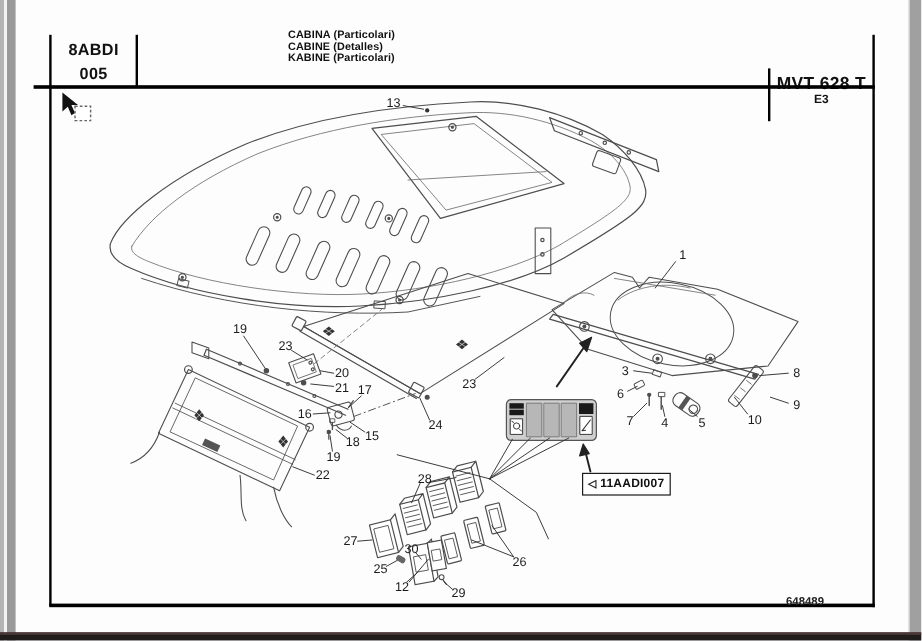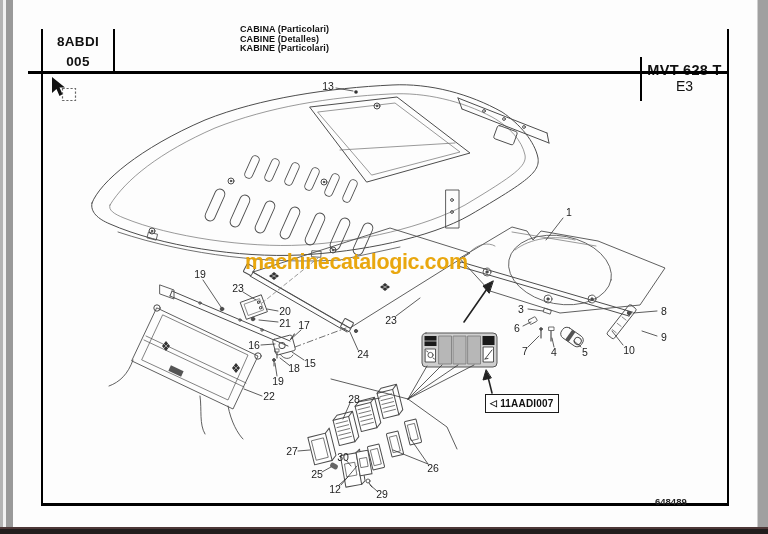--- a/index.html
+++ b/index.html
@@ -14,21 +14,21 @@
   .bottom-bar{left:0;bottom:0;width:768px;height:5px;background:#221d1d;border-top:2px solid #4e3838;}
   
   .page-code-box{left:41px;top:29px;width:74px;height:44px;border-left:2px solid #000;
     border-right:2px solid #000;text-align:center;font-weight:bold;font-size:13.5px;line-height:1.45;
     padding-top:3px;box-sizing:border-box;letter-spacing:.3px;}
   .titles{left:240px;top:25px;width:200px;text-align:left;font-size:9px;font-weight:bold;
     line-height:9.6px;letter-spacing:.1px;}
   .model-box{left:640px;top:29px;width:87px;height:44px;border-left:2px solid #000;
     text-align:center;box-sizing:border-box;padding-top:5px;margin-top:28px;}
   .model-main{font-size:14.5px;font-weight:bold;letter-spacing:.3px;}
-  .model-sub{font-size:14px;font-weight:normal;}
+  .model-sub{font-size:10px;font-weight:bold;}
   .rule-top{left:28px;top:71px;width:701px;height:3px;background:#000;}
   .border-left-line{left:41px;top:73px;width:2px;height:432px;background:#000;}
   .border-right-line{left:727px;top:29px;width:2px;height:477px;background:#000;}
   .border-bottom-line{left:41px;top:503px;width:688px;height:3px;background:#000;}
   .doc-number{left:655px;top:496px;width:73px;text-align:left;font-size:9.5px;font-weight:bold;color:#222;}
   
   .watermark{left:245px;top:250px;font-size:21.5px;font-weight:bold;letter-spacing:-.4px;
     opacity:.95;white-space:nowrap;z-index:5;}
   
   .ref-tag{left:485px;top:394px;height:17px;border:1.5px solid #1a1a1a;background:#fff;
@@ -357,21 +357,20 @@
     <div class="model-sub">E3</div>
   </div>
 
   <div class="abs rule-top"></div>
   <div class="abs border-left-line"></div>
   <div class="abs border-right-line"></div>
   <div class="abs border-bottom-line"></div>
 
   <div class="abs doc-number">648489</div>
 
-  <div class="abs watermark" id="watermark" style="color: rgb(232, 163, 3);">machinecatalogic.com</div>
 
   <div class="abs ref-tag">
     <span class="tag-arrow">◁</span>
     <span>11AADI007</span>
   </div>
 
   <svg class="abs cursor" width="30" height="28" viewBox="0 0 30 28">
     <polygon points="3,1 3,17 7.5,13 10.5,20 13.5,18.2 10.5,11.5 16,11.5" fill="#111"></polygon>
     <rect x="13.5" y="12.5" width="13" height="12" fill="#fff" stroke="#666" stroke-width="1.2" stroke-dasharray="2.2 1.8"></rect>
   </svg>

